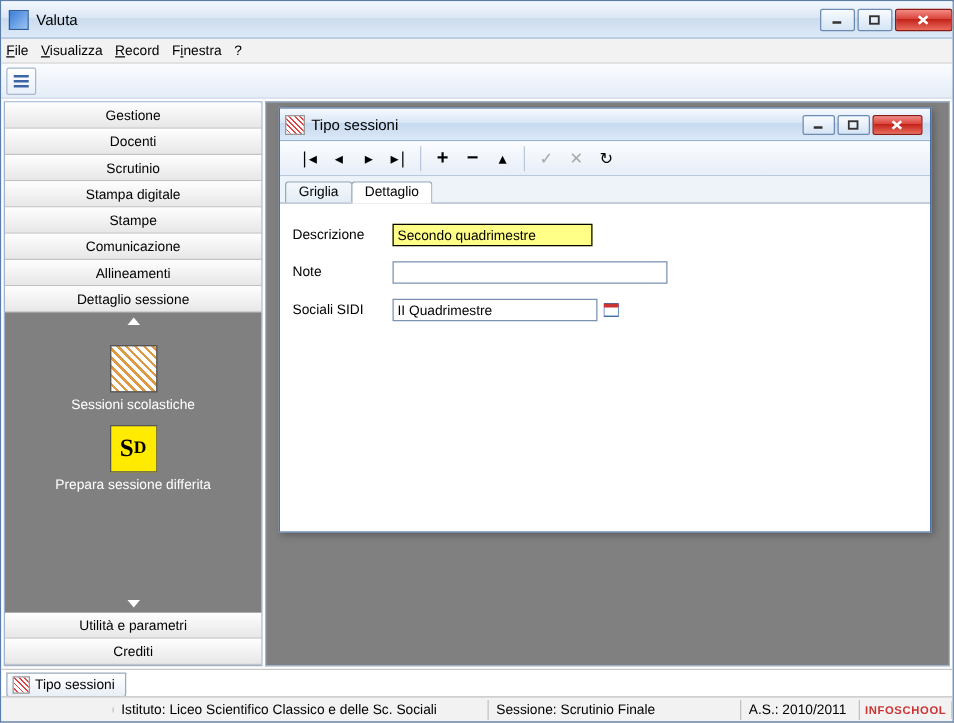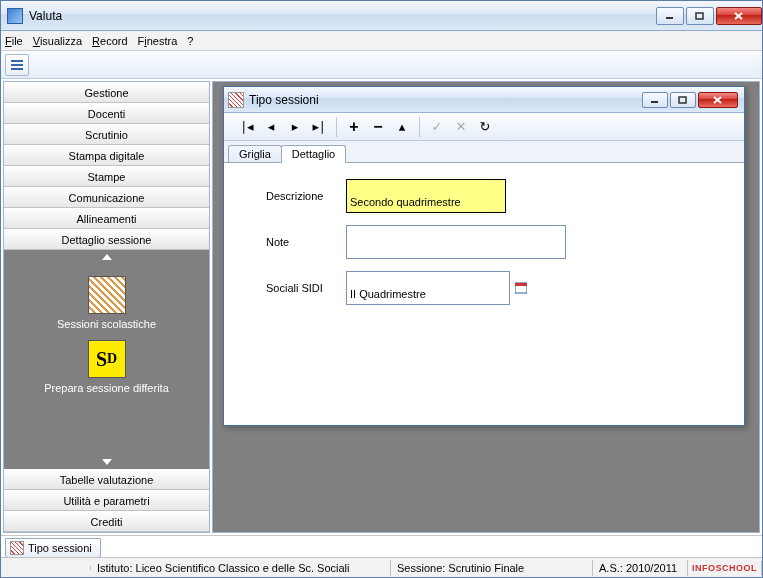--- a/index.html
+++ b/index.html
@@ -219,26 +219,26 @@
     z-index:2;
     border-bottom:1px solid #fff;
     margin-bottom:-1px;
     margin-top:28px;
   }
   .formarea {
     flex:1;
     background:#fff;
     padding: 16px 10px;
   }
-  .formrow { display:flex; align-items:center; margin-bottom:12px;margin-left:32px; }
+  .formrow { display:flex; align-items:center; margin-bottom:12px; }
   .formrow label { width: 80px; }
   .formrow .field {
     border:1px solid #7a92b3;
     height:18px;
-    padding:16px 3px;
+    padding:3px 3px;
     font-size:11px;
     background:#fff;
   }
   .formrow .field.hl { background:#ffff88; width:160px; border:1px solid #000; }
   .formrow .field.note { width:220px; }
   .formrow .field.sidi { width:164px; }
   .pickbtn {
     width:14px;height:14px; margin-left:4px;
     display:inline-flex;align-items:center;justify-content:center;
   }
@@ -351,21 +351,20 @@
         <div class="iconbox cal"></div>
         <div class="lbl">Sessioni scolastiche</div>
         <div class="iconbox sd">S<span style="font-size:14px">D</span></div>
         <div class="lbl">Prepara sessione differita</div>
       </div>
       <div style="position:absolute;bottom:0;left:0;right:0;" class="scroll-down">
           <div class="triangle-down"></div>
         </div>
     </div>
 
-    <div class="sidebtn">Tabelle valutazione</div>
     <div class="sidebtn">Utilità e parametri</div>
     <div class="sidebtn">Crediti</div>
   </div>
 
   <div class="mdi">
     <div class="childwin">
       <div class="ctitle">
         <div class="cicon"></div>
         <div class="ctext">Tipo sessioni</div>
         <div class="cwinbtns">

